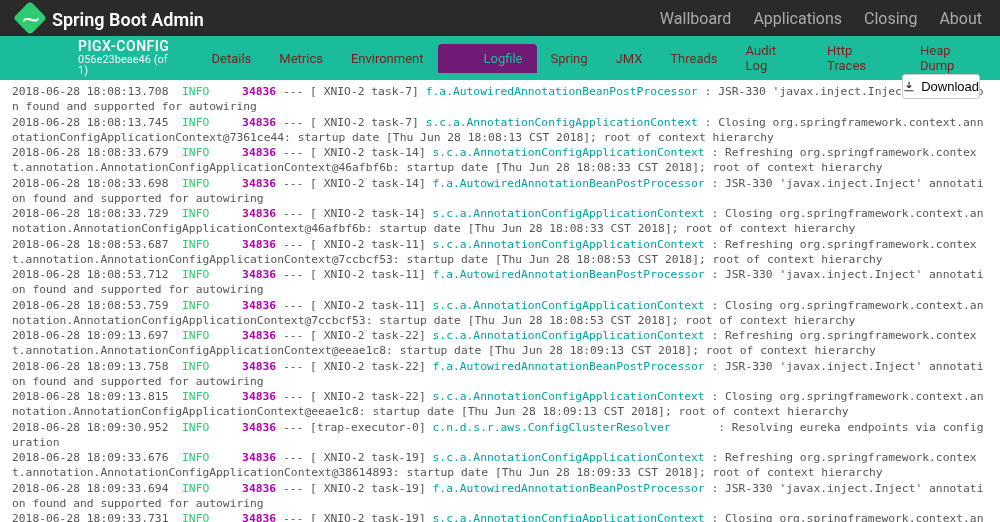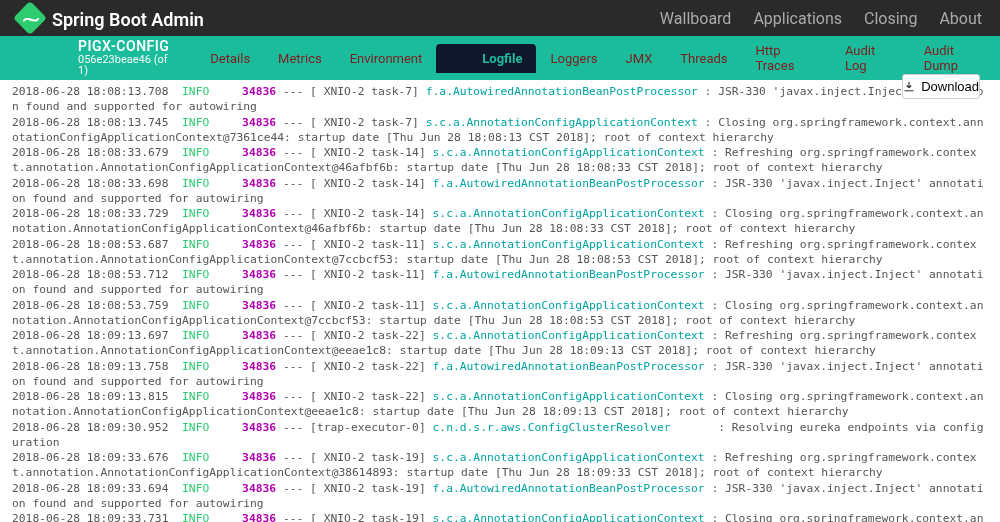--- a/index.html
+++ b/index.html
@@ -84,24 +84,24 @@
     align-items: center;
     gap: 0;
   }
   .sub-nav span {
     padding: 7px 14px;
     cursor: pointer;
     font-size: 13px;
     color: #7f1d1d;
   }
   .sub-nav span.active {
-    background: #0f172a;
+    background: #701a75;
     color: #1abc9c;
     border-radius: 4px 4px 0 0;
-    font-weight: 700;
+    font-weight: 400;
     padding-left: 46px;
   }
   .log-panel {
     position: relative;
     font-family: "SFMono-Regular", Menlo, Consolas, monospace;
     font-size: 11.3px;
     line-height: 1.35;
     color: #555;
     padding: 4px 12px 8px 12px;
     white-space: pre-wrap;
@@ -154,26 +154,26 @@
     <div class="app-id">
       <span>056e23beae46</span>
       <span>(of 1)</span>
     </div>
   </div>
   <div class="sub-nav">
     <span>Details</span>
     <span>Metrics</span>
     <span>Environment</span>
     <span class="active">Logfile</span>
-    <span>Loggers</span>
+    <span>Spring</span>
     <span>JMX</span>
     <span>Threads</span>
+    <span>Audit Log</span>
     <span>Http Traces</span>
-    <span>Audit Log</span>
-    <span>Audit Dump</span>
+    <span>Heap Dump</span>
   </div>
 </div>
 
 <button class="dl-btn">
   <svg viewBox="0 0 16 16" fill="#333">
       <path d="M8 1v8m0 0L5 6m3 3l3-3M2 13h12" stroke="#333" stroke-width="1.5" fill="none"></path>
     </svg>
   <span>Download</span>
 </button>
 

